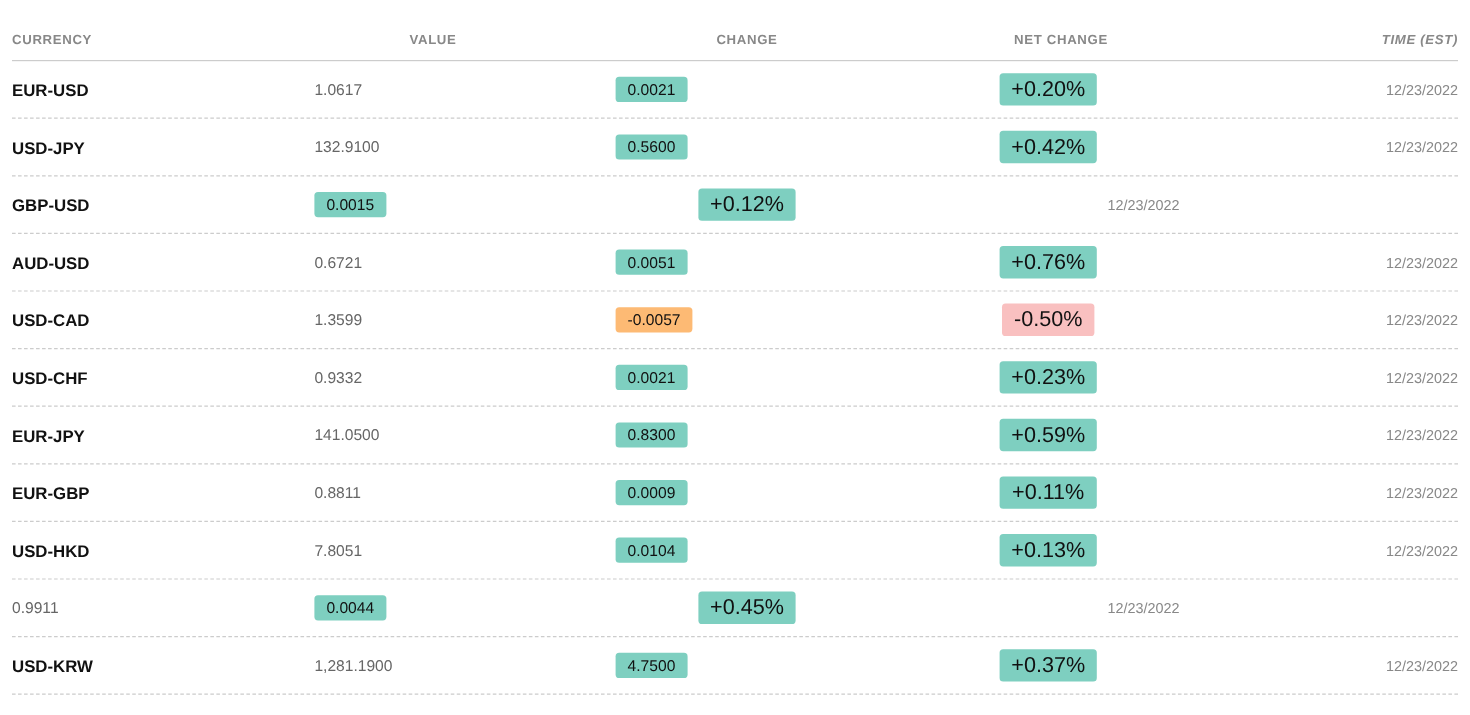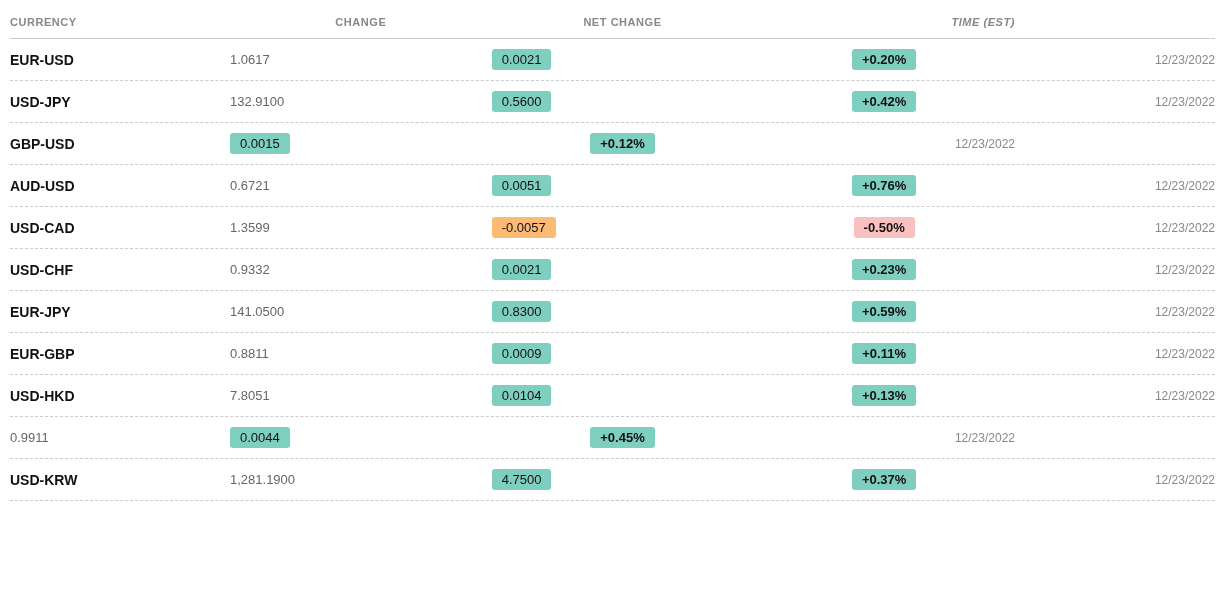--- a/index.html
+++ b/index.html
@@ -11,21 +11,21 @@
     body {
       font-family: Arial, Helvetica, sans-serif;
       background: #ffffff;
       width: 1225px;
       min-height: 596px;
       overflow: hidden;
     }
 
     .table-container {
       width: 100%;
-      padding: 4px 10px;
+      padding: 16px 10px;
     }
 
     .table-header {
       display: grid;
       grid-template-columns: 220px 1fr 1fr 1fr 200px;
       border-bottom: 1.5px solid #cccccc;
       padding: 12px 0 10px 0;
     }
 
     .header-cell {
@@ -44,20 +44,21 @@
       text-align: right;
       font-style: italic;
     }
 
     .table-row {
       display: grid;
       grid-template-columns: 220px 1fr 1fr 1fr 200px;
       border-bottom: 1px dashed #cccccc;
       padding: 10px 0;
       align-items: center;
+      gap: 32px;
     }
 
     .cell {
       font-size: 13px;
       color: #333333;
     }
 
     .cell.currency-name {
       font-weight: 700;
       font-size: 14px;
@@ -99,40 +100,41 @@
 
     .badge-red {
       background-color: #fdba74;
       color: #111111;
     }
 
     .net-badge {
       display: inline-block;
       padding: 3px 10px;
       border-radius: 3px;
-      font-size: 13px;
-      font-weight: 700;
+      font-size: 18px;
+      font-weight: 400;
     }
 
     .net-badge-green {
       background-color: #7ecfc0;
       color: #111111;
     }
 
     .net-badge-red {
       background-color: #f9c0c0;
       color: #111111;
     }
   </style>
 </head>
 <body>
 
 <div class="table-container">
   <div class="table-header">
     <div class="header-cell">CURRENCY</div>
+    <div class="header-cell center">VALUE</div>
     <div class="header-cell center">CHANGE</div>
     <div class="header-cell center">NET CHANGE</div>
     <div class="header-cell right">TIME (EST)</div>
   </div>
   <div id="table-body">
       <div class="table-row">
       <div class="cell currency-name">EUR-USD</div>
       <div class="cell value">1.0617</div>
       <div class="cell change">
         <span class="badge badge-green">0.0021</span>

